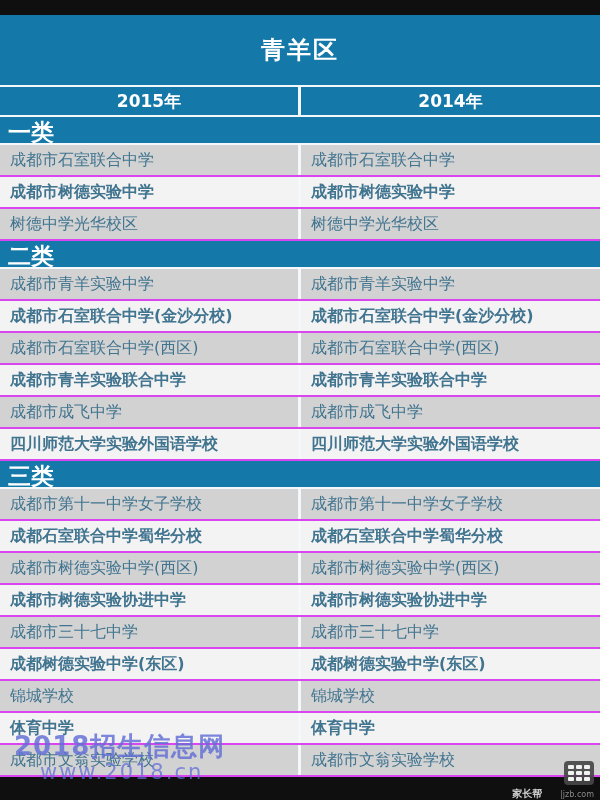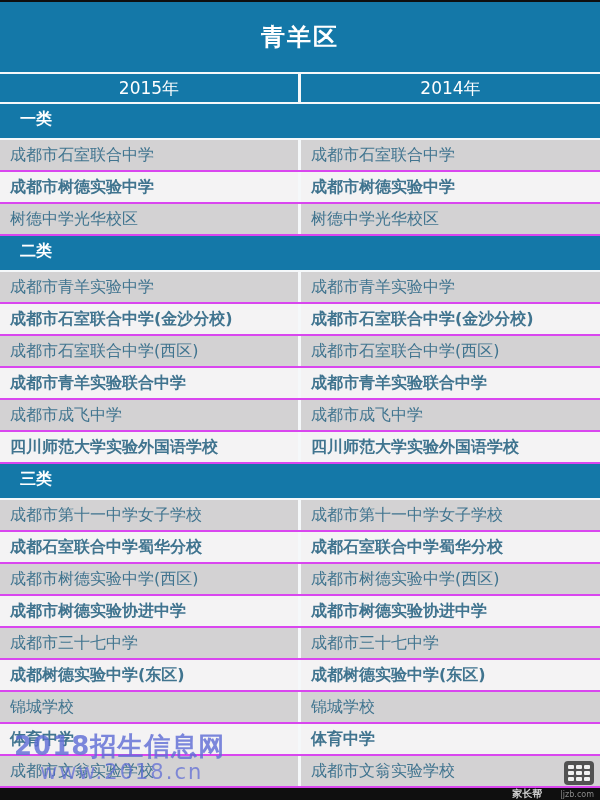--- a/index.html
+++ b/index.html
@@ -20,30 +20,30 @@
     background:#1478a8;color:#ffffff;
     text-align:center;font-size:24px;font-weight:bold;
     border-bottom:2px solid #f5f8fa;
     letter-spacing:2px;
   }
   .col-header{
     display:flex;height:28px;line-height:28px;
     background:#1478a8;border-bottom:2px solid #f5f8fa;
   }
   .col-header .hc{
-    color:#ffffff;font-size:17px;font-weight:normal;text-align:center;
+    color:#ffffff;font-size:17px;font-weight:bold;text-align:center;
   }
   .hc.left{width:298px;}
   .vgap{width:3px;background:#f5f8fa;}
   .hc.right{flex:1;}
   .cat-row{
-    height:36px;line-height:30px;
+    height:28px;line-height:30px;
     background:#1478a8;color:#ffffff;
-    font-size:16px;font-weight:bold;
-    padding-left:20px;box-sizing:border-box;
+    font-size:23px;font-weight:bold;
+    padding-left:8px;box-sizing:border-box;
     border-bottom:2px solid #f5f8fa;
   }
   .row{
     display:flex;height:30px;line-height:30px;
     border-bottom:2px solid #d946ef;
     font-size:16px;color:#40748f;
   }
   .row.gray .c{background:#d3d2d3;}
   .row.light .c{background:#f4f3f4;font-weight:bold;}
   .row .c{

